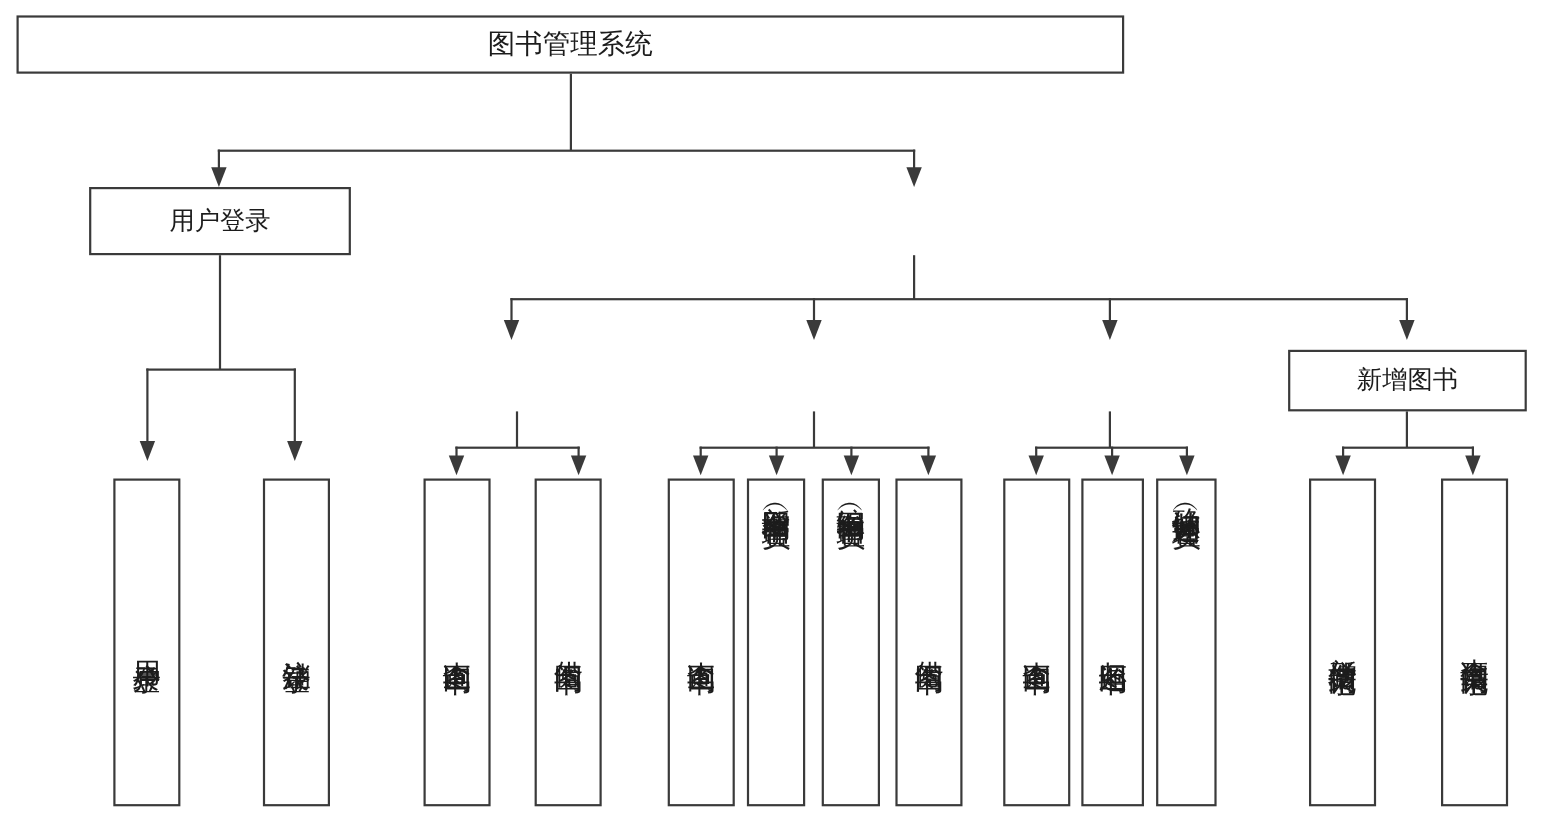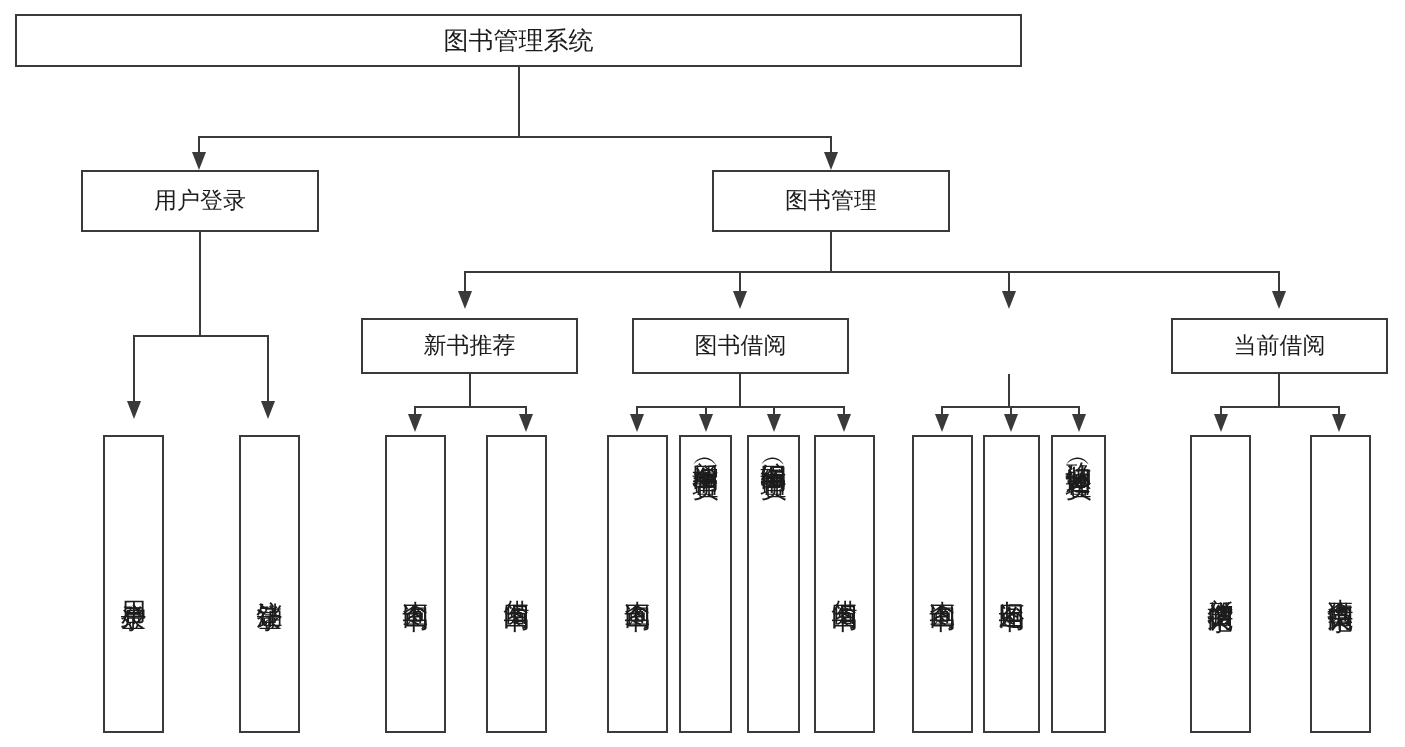--- a/index.html
+++ b/index.html
@@ -103,50 +103,41 @@
   <div class="hline" style="left:198px; top:136px; width:634px; height:2px;"></div>
   <div class="vline" style="left:198px; top:136px; width:2px; height:22px;"></div>
   <div class="arrow" style="left:192px; top:152px;"></div>
   <div class="vline" style="left:830px; top:136px; width:2px; height:22px;"></div>
   <div class="arrow" style="left:824px; top:152px;"></div>
 
   <div class="node mid" style="left:81px; top:170px; width:238px; height:62px;">
     <span class="label">用户登录</span>
   </div>
 
-  <div class="node mid" style="left:712px; top:170px; width:238px; height:62px;">
-    <span class="label">图书管理</span>
-  </div>
 
   <div class="vline" style="left:199px; top:232px; width:2px; height:104px;"></div>
   <div class="hline" style="left:133px; top:335px; width:136px; height:2px;"></div>
   <div class="vline" style="left:133px; top:335px; width:2px; height:72px;"></div>
   <div class="arrow" style="left:127px; top:401px;"></div>
   <div class="vline" style="left:267px; top:335px; width:2px; height:72px;"></div>
   <div class="arrow" style="left:261px; top:401px;"></div>
 
   <div class="vline" style="left:830px; top:232px; width:2px; height:40px;"></div>
   <div class="hline" style="left:464px; top:271px; width:816px; height:2px;"></div>
   <div class="vline" style="left:464px; top:271px; width:2px; height:26px;"></div>
   <div class="arrow" style="left:458px; top:291px;"></div>
   <div class="vline" style="left:739px; top:271px; width:2px; height:26px;"></div>
   <div class="arrow" style="left:733px; top:291px;"></div>
   <div class="vline" style="left:1008px; top:271px; width:2px; height:26px;"></div>
   <div class="arrow" style="left:1002px; top:291px;"></div>
   <div class="vline" style="left:1278px; top:271px; width:2px; height:26px;"></div>
   <div class="arrow" style="left:1272px; top:291px;"></div>
 
-  <div class="node mid" style="left:361px; top:318px; width:217px; height:56px;">
-    <span class="label">新书推荐</span>
-  </div>
-  <div class="node mid" style="left:632px; top:318px; width:217px; height:56px;">
-    <span class="label">图书借阅</span>
-  </div>
   <div class="node mid" style="left:1171px; top:318px; width:217px; height:56px;">
-    <span class="label">当前借阅</span>
+    <span class="label">新增图书</span>
   </div>
 
   <div class="vline" style="left:469px; top:374px; width:2px; height:33px;"></div>
   <div class="hline" style="left:414px; top:406px; width:113px; height:2px;"></div>
   <div class="vline" style="left:414px; top:406px; width:2px; height:16px;"></div>
   <div class="arrow" style="left:408px; top:414px;"></div>
   <div class="vline" style="left:525px; top:406px; width:2px; height:16px;"></div>
   <div class="arrow" style="left:519px; top:414px;"></div>
 
   <div class="vline" style="left:739px; top:374px; width:2px; height:33px;"></div>

